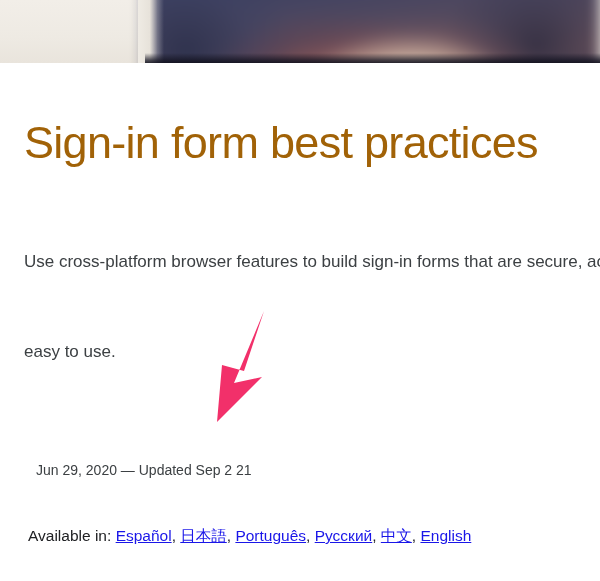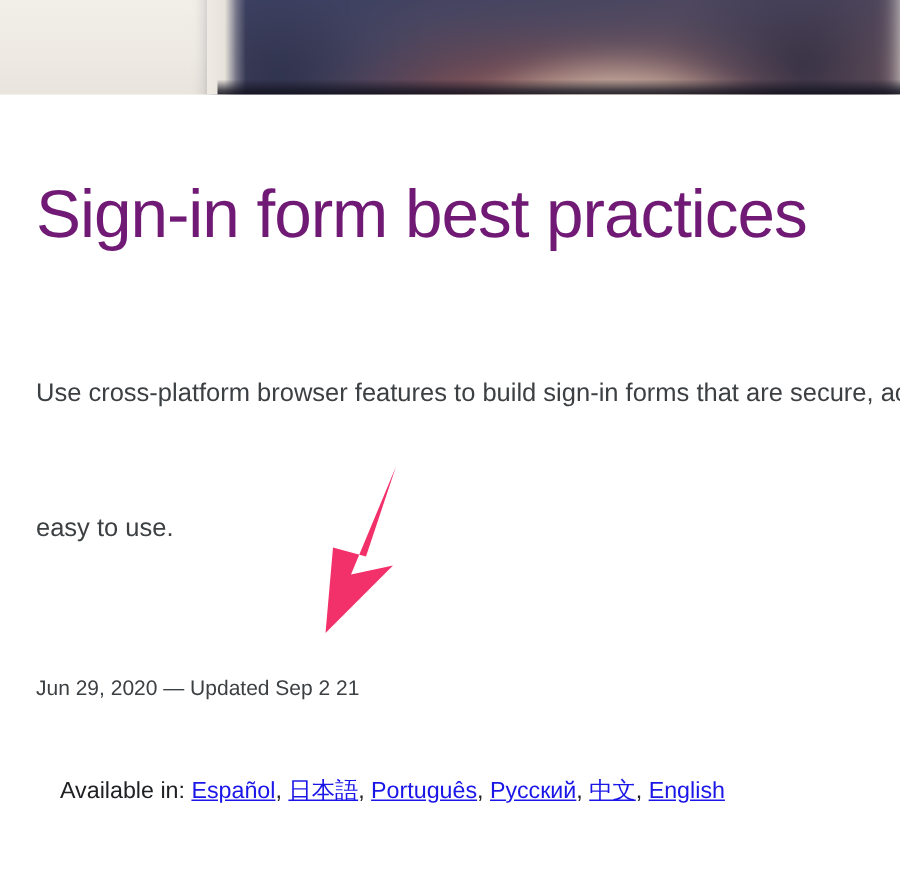--- a/index.html
+++ b/index.html
@@ -66,21 +66,21 @@
     padding: 0 24px;
   }
 
   .page-title {
     margin: 0;
     padding-top: 53px;
     font-size: 45px;
     line-height: 53px;
     font-weight: 300;
     letter-spacing: -0.7px;
-    color: #701a75;
+    color: #a16207;
     white-space: nowrap;
   }
 
   .subtitle {
     margin: 0;
     padding-top: 18px;
     font-size: 17px;
     line-height: 30px;
     font-weight: 400;
     color: #3c4043;
@@ -89,29 +89,29 @@
     overflow: hidden;
   }
   .subtitle-line {
     white-space: nowrap;
     overflow: hidden;
     display: block;
     width: 583px;
   }
 
   .date-line {
-    margin: 0;
+    margin: 12px;
     padding-top: 22px;
     font-size: 14px;
     line-height: 18px;
     color: #3c4043;
   }
 
   .meta-row {
-    margin: 16px;
+    margin: 4px;
     padding-top: 35px;
     font-size: 15.5px;
     line-height: 20px;
     color: #202124;
     white-space: nowrap;
   }
   .meta-row.appears {
     padding-top: 36px;
   }
 

